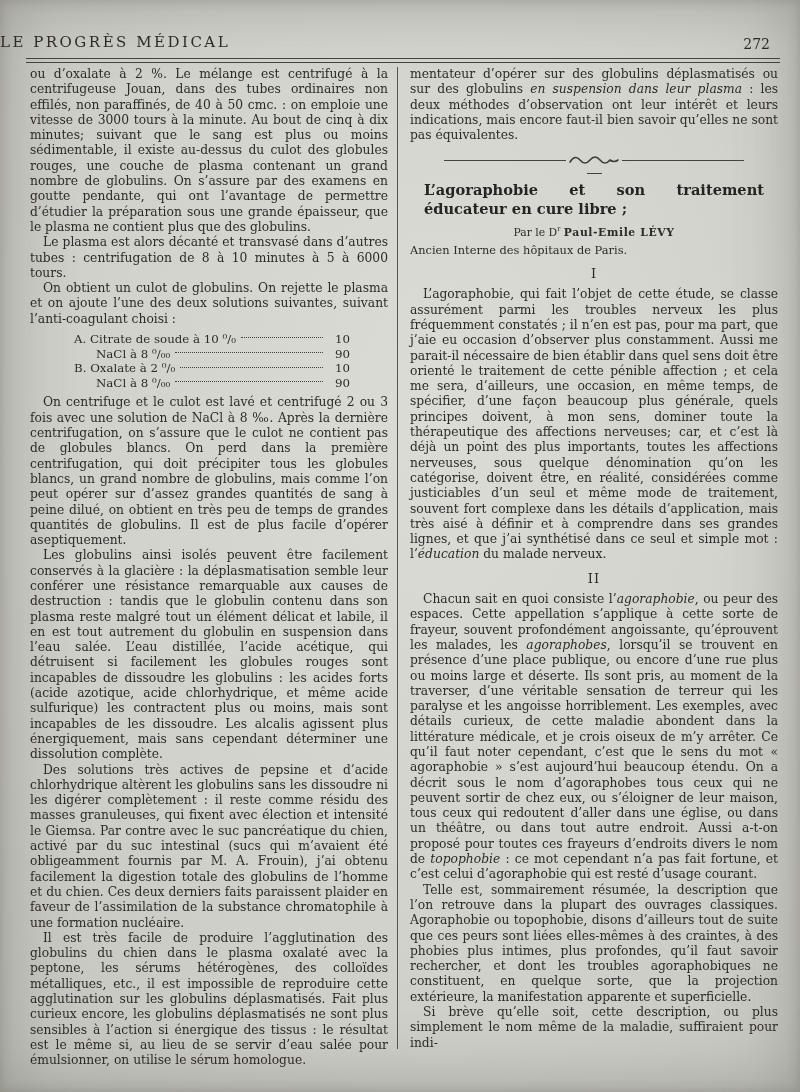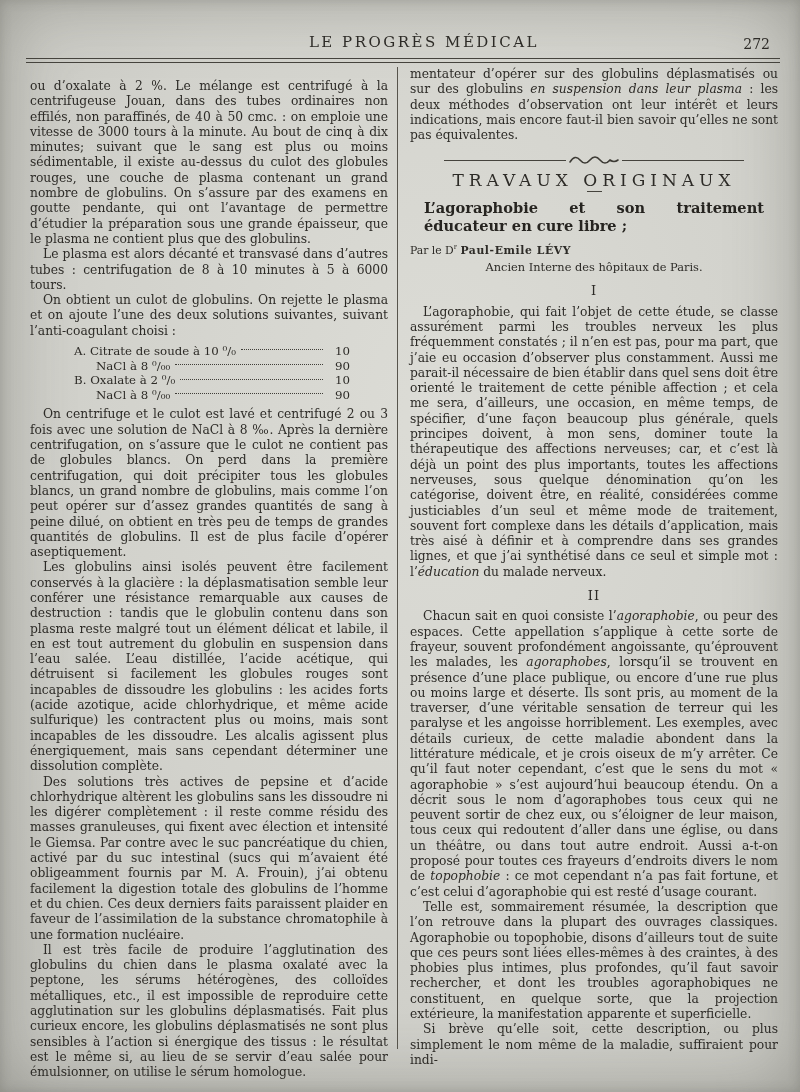--- a/index.html
+++ b/index.html
@@ -3,27 +3,27 @@
 <meta charset="utf-8">
 <style>
   html,body{margin:0;padding:0;background:#8a8a85;}
   .page{
     position:relative;width:800px;height:1092px;overflow:hidden;
     background:radial-gradient(ellipse at 55% 38%, #dcdcd6 0%, #d2d2cc 55%, #c3c3bd 100%);
     box-shadow:inset 0 0 70px rgba(80,78,72,.38), inset 0 0 12px rgba(80,78,72,.25);
     font-family:"DejaVu Serif", serif;color:#2d2b27;
   }
   .page-header{position:absolute;top:33px;left:0;width:100%;height:20px;}
-  .journal-title{text-align:center;font-size:15px;letter-spacing:2.5px;font-weight:400;padding-left:48px;}
+  .journal-title{text-align:left;font-size:15px;letter-spacing:2.5px;font-weight:400;}
   .page-number{position:absolute;right:30px;top:3px;font-size:14px;}
   .double-rule{position:absolute;top:58px;left:26px;right:20px;height:3px;
     border-top:1px solid #45433d;border-bottom:1px solid #45433d;}
   .columns{position:absolute;top:67px;left:30px;right:22px;bottom:0;display:flex;}
   .col{font-size:12.3px;line-height:15.3px;text-align:justify;}
-  .col.left{width:358px;padding-right:9px;margin-top:12px;}
+  .col.left{width:358px;padding-right:9px;}
   .col-rule{width:1px;background:#57544c;height:982px;}
   .col.right{flex:1;padding-left:12px;}
   .para{margin:0;text-indent:13px;}
   .para.no-indent{text-indent:0;}
   .para i{font-style:italic;}
   sup{font-size:.62em;vertical-align:super;line-height:0;}
 
   
   .sol-table{margin:5px 0 5px 44px;width:276px;font-size:11.8px;}
   .sol-row{display:flex;align-items:center;line-height:14.6px;}
@@ -32,23 +32,23 @@
   .sol-leader{flex:1;border-bottom:1px dotted #403e38;margin:0 5px 3px 5px;min-width:12px;}
   .sol-value{width:22px;text-align:right;}
 
   
   .ornament{display:flex;align-items:center;margin:11px 34px 7px 34px;}
   .orn-line{flex:1;height:1px;background:#45433d;}
   .orn-squiggle{margin:0 2px;display:block;}
   .rubric{margin:4px 0 2px 0;text-align:center;font-size:17px;font-weight:400;letter-spacing:5px;}
   .rubric-dash{width:15px;margin:1px auto 7px auto;border-top:1px solid #45433d;}
   .article-title{margin:5px 14px 7px 14px;font-size:14.6px;line-height:18.5px;font-weight:700;color:#262420;}
-  .byline{margin:1px 0 2px 0;font-size:10.8px;text-indent:0;}
+  .byline{margin:1px 0 2px 0;text-align:center;font-size:10.8px;text-indent:0;}
   .byline b{letter-spacing:.6px;}
-  .affiliation{margin:0 0 4px 0;text-align:center;font-size:11.4px;}
+  .affiliation{margin:0 0 4px 0;font-size:11.4px;}
   .numeral{margin:8px 0 6px 0;text-align:center;font-size:13px;font-weight:400;letter-spacing:1px;}
 </style>
 </head>
 <body>
 
 <div class="page">
 
   <header class="page-header">
     <div class="journal-title">LE PROGRÈS MÉDICAL</div>
     <div class="page-number">272</div>
@@ -96,21 +96,20 @@
       <p class="para no-indent" id="r-cont"><span>mentateur d’opérer sur des globulins déplasmatisés ou sur des globulins </span><i>en suspension dans leur plasma</i><span> : les deux méthodes d’observation ont leur intérêt et leurs indications, mais encore faut-il bien savoir qu’elles ne sont pas équivalentes.</span></p>
 
       <div class="ornament">
         <span class="orn-line"></span>
         <svg class="orn-squiggle" width="52" height="12" viewBox="0 0 52 12">
           <path d="M2 8 Q7 0 12 6 T22 6 T32 6 T42 6 Q46 9 50 6" fill="none" stroke="#3d3b35" stroke-width="1.6" stroke-linecap="round"></path>
         </svg>
         <span class="orn-line"></span>
       </div>
 
-      <h2 class="rubric">TRAVAUX ORIGINAUX</h2>
       <div class="rubric-dash"></div>
 
       <h3 class="article-title">L’agoraphobie et son traitement éducateur en cure libre ;</h3>
       <div class="byline para" id="byline"><span>Par le D</span><sup>r</sup><span> </span><b>Paul-Emile LÉVY</b></div>
       <div class="affiliation">Ancien Interne des hôpitaux de Paris.</div>
 
       <div id="sections">
           <div class="numeral">I</div>
           <p class="para"><span>L’agoraphobie, qui fait l’objet de cette étude, se classe assurément parmi les troubles nerveux les plus fréquemment constatés ; il n’en est pas, pour ma part, que j’aie eu occasion d’observer plus constamment. Aussi me parait-il nécessaire de bien établir dans quel sens doit être orienté le traitement de cette pénible affection ; et cela me sera, d’ailleurs, une occasion, en même temps, de spécifier, d’une façon beaucoup plus générale, quels principes doivent, à mon sens, dominer toute la thérapeutique des affections nerveuses; car, et c’est là déjà un point des plus importants, toutes les affections nerveuses, sous quelque dénomination qu’on les catégorise, doivent être, en réalité, considérées comme justiciables d’un seul et même mode de traitement, souvent fort complexe dans les détails d’application, mais très aisé à définir et à comprendre dans ses grandes lignes, et que j’ai synthétisé dans ce seul et simple mot : l’</span><i>éducation</i><span> du malade nerveux.</span></p>
           <div class="numeral">II</div>

